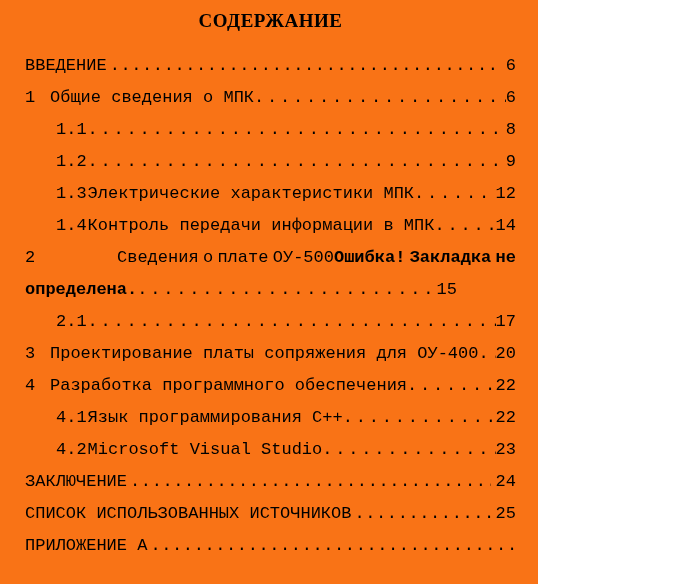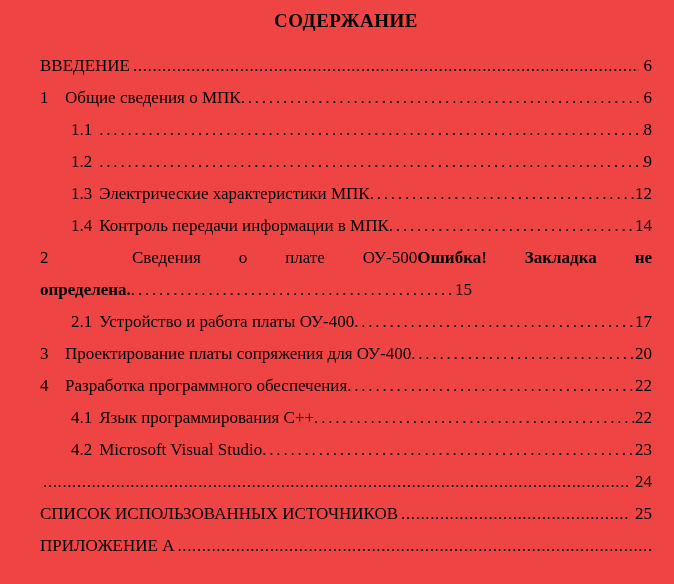--- a/index.html
+++ b/index.html
@@ -1,44 +1,45 @@
 <!DOCTYPE html>
 <html><head>
 <meta charset="utf-8">
 <style>
   html,body { margin:0; padding:0; background:#fff; }
   .page {
     position:relative;
-    width:674px; height:584px;
+    width:538px; height:584px;
     box-sizing:border-box;
-    background:#ef4444;
+    background:#f97316;
     color:#000;
     font-family:"Liberation Serif","DejaVu Serif",serif;
     font-size:17px;
-    padding:8px 22px 0 40px;
+    padding:8px 22px 0 25px;
     overflow:hidden;
   }
   .doc-title {
     text-align:center;
     font-weight:bold;
     font-size:19px;
     line-height:26px;
     letter-spacing:0.5px;
   }
   .toc { margin-top:16px; }
   .row {
     display:flex;
     align-items:center;
     line-height:32px;
     height:32px;
     white-space:nowrap;
+    font-family:Liberation Mono, monospace;
   }
   .row.sub { padding-left:31px; }
   .num { flex:none; width:25px; }
-  .num-sub { flex:none; margin-right:7px; }
+  .num-sub { flex:none; margin-right:1px; }
   .lbl { flex:none; }
   .dots {
     flex:1 1 auto;
     min-width:0;
     overflow:hidden;
     white-space:nowrap;
   }
   .dots.fine { letter-spacing:0.6px; margin-left:3px; }
   .dots.coarse { letter-spacing:2.8px; }
   .pg { flex:none; }
@@ -111,21 +112,20 @@
     <div class="row">
       <span class="line2-wrap">
         <span class="bold lbl">определена.</span>
         <span class="dots coarse">............................................................................................................................................................................................................................................................................................................</span>
         <span class="pg">15</span>
       </span>
     </div>
 
     <div class="row sub">
       <span class="num-sub">2.1</span>
-      <span class="lbl">Устройство и работа платы ОУ-400</span>
       <span class="dots coarse">............................................................................................................................................................................................................................................................................................................</span>
       <span class="pg">17</span>
     </div>
 
     <div class="row">
       <span class="num">3</span>
       <span class="lbl">Проектирование платы сопряжения для ОУ-400</span>
       <span class="dots coarse">............................................................................................................................................................................................................................................................................................................</span>
       <span class="pg">20</span>
     </div>
@@ -145,20 +145,21 @@
     </div>
 
     <div class="row sub">
       <span class="num-sub">4.2</span>
       <span class="lbl">Microsoft Visual Studio</span>
       <span class="dots coarse">............................................................................................................................................................................................................................................................................................................</span>
       <span class="pg">23</span>
     </div>
 
     <div class="row">
+      <span class="lbl">ЗАКЛЮЧЕНИЕ</span>
       <span class="dots fine">............................................................................................................................................................................................................................................................................................................</span>
       <span class="pg gap">24</span>
     </div>
 
     <div class="row">
       <span class="lbl">СПИСОК ИСПОЛЬЗОВАННЫХ ИСТОЧНИКОВ</span>
       <span class="dots fine">............................................................................................................................................................................................................................................................................................................</span>
       <span class="pg gap">25</span>
     </div>
 

